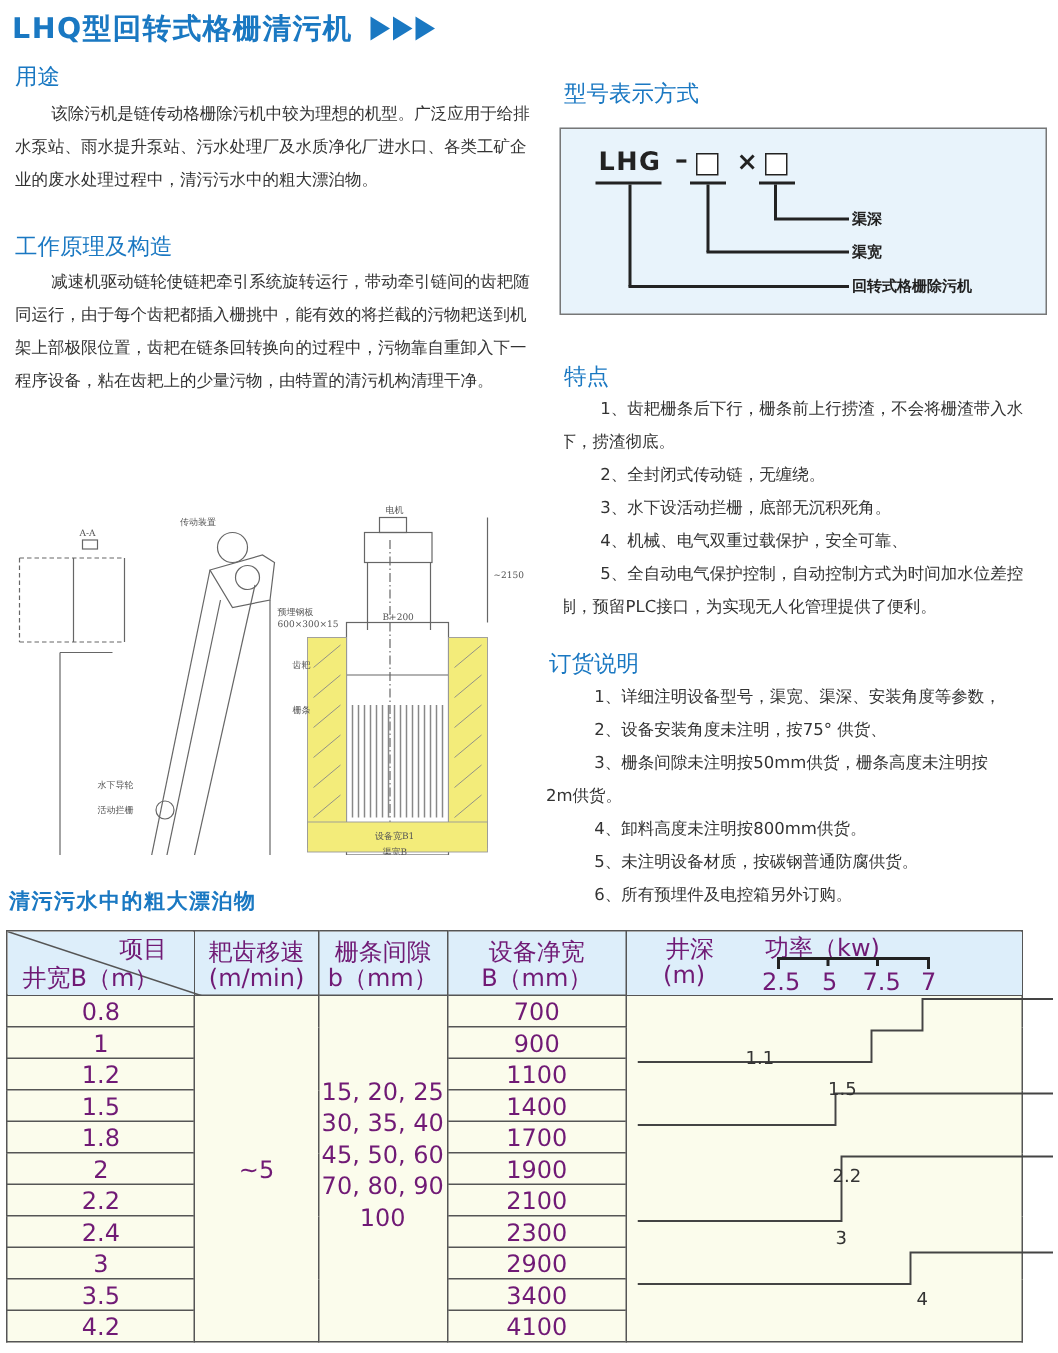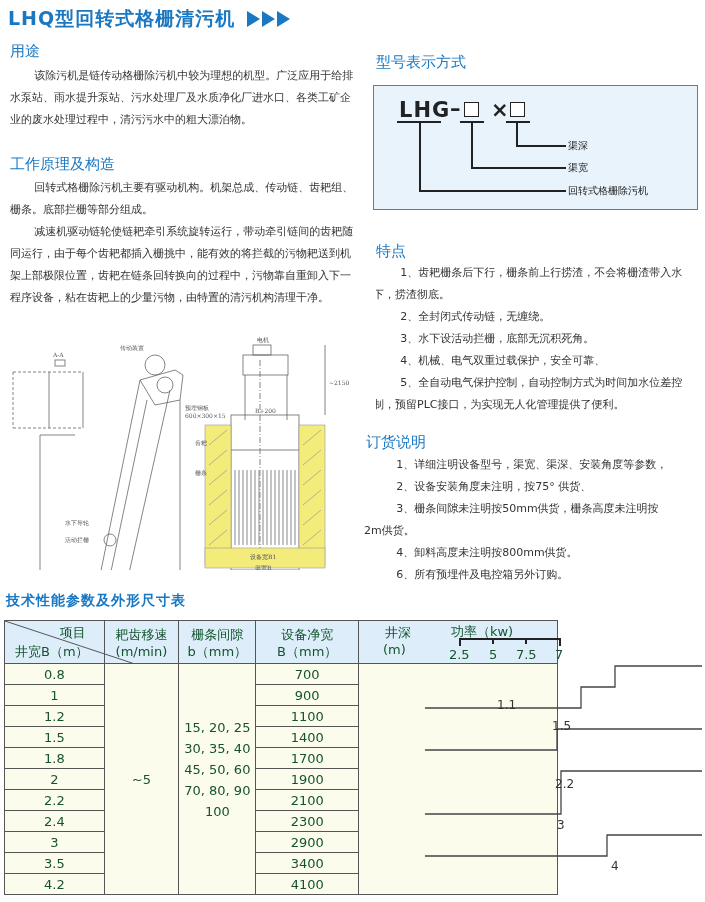--- a/index.html
+++ b/index.html
@@ -15,27 +15,27 @@
   .arrows { margin-left: 12px; display: flex; gap: 2px; }
   .arrow { width: 0; height: 0; border-top: 8px solid transparent; border-bottom: 8px solid transparent; border-left: 13px solid #1a78c2; }
   .h2 { font-size: 15px; color: #1a78c2; font-weight: normal; white-space: nowrap; }
   .para { font-size: 11px; line-height: 22px; color: #333; }
   .para p { text-indent: 2.2em; }
   .feat p { white-space: nowrap; }
   .model-box {
     left: 373px; top: 85px; width: 325px; height: 125px;
     background: #e8f3fb; border: 1px solid #777;
   }
-  .model-box .code { position: absolute; font-size: 21px; font-weight: bold; color: #222; letter-spacing: 1px; text-align: right; }
+  .model-box .code { position: absolute; font-size: 17px; font-weight: bold; color: #222; letter-spacing: 1px; text-align: right; }
   .model-box .sq { position: absolute; width: 15px; height: 15px; border: 1.5px solid #222; background: #fff; }
   .model-box .ln { position: absolute; background: #222; }
-  .model-box .lbl { position: absolute; font-size: 10px; font-weight: normal; color: #222; white-space: nowrap; }
+  .model-box .lbl { position: absolute; font-size: 10px; font-weight: bold; color: #222; white-space: nowrap; }
   table.spec {
-    position: absolute; left: 4px; top: 620px; width: 554px; border-collapse: collapse;
-    font-size: 13px; color: #14532d;
+    position: absolute; left: 4px; top: 620px; width: 678px; border-collapse: collapse;
+    font-size: 16px; color: #701a75;
   }
   table.spec td, table.spec th { border: 1px solid #555; text-align: center; }
   table.spec thead th { background: #ddeefa; font-weight: normal; height: 43px; line-height: 17px; vertical-align: middle; padding-top: 2px; }
   table.spec tbody td { background: #fbfcec; height: 21px; line-height: 19px; }
   .diag { position: relative; }
   .diag svg { position: absolute; left: 0; top: 0; }
   .step-layer { position: absolute; left: 425px; top: 664px; width: 277px; height: 233px; pointer-events: none; }
   .drawing { left: 5px; top: 330px; width: 360px; height: 240px; }
 </style>
 </head>
@@ -50,21 +50,20 @@
   </span>
 </div>
 
 <div class="abs h2" style="left:10px; top:42px;">用途</div>
 <div class="abs para" style="left:10px; top:65px; width:345px;">
   <p>该除污机是链传动格栅除污机中较为理想的机型。广泛应用于给排水泵站、雨水提升泵站、污水处理厂及水质净化厂进水口、各类工矿企业的废水处理过程中，清污污水中的粗大漂泊物。</p>
 </div>
 
 <div class="abs h2" style="left:10px; top:155px;">工作原理及构造</div>
 <div class="abs para" style="left:10px; top:177px; width:345px;">
-  <p>回转式格栅除污机主要有驱动机构。机架总成、传动链、齿耙组、栅条。底部拦栅等部分组成。</p>
   <p>减速机驱动链轮使链耙牵引系统旋转运行，带动牵引链间的齿耙随同运行，由于每个齿耙都插入栅挑中，能有效的将拦截的污物耙送到机架上部极限位置，齿耙在链条回转换向的过程中，污物靠自重卸入下一程序设备，粘在齿耙上的少量污物，由特置的清污机构清理干净。</p>
 </div>
 
 <div class="abs h2" style="left:376px; top:53px;">型号表示方式</div>
 <div class="abs model-box">
   <span class="code" style="left:25px; top:12px;">LHG</span>
   <span class="ln" style="left:23px; top:35px; width:44px; height:2px;"></span>
   <span class="code" style="left:76px; top:11px;">–</span>
   <span class="sq" style="left:90px; top:16px;"></span>
   <span class="ln" style="left:86px; top:35px; width:24px; height:2px;"></span>
@@ -94,20 +93,21 @@
   <p style="text-indent:0; margin-left:-3px;">制，预留PLC接口，为实现无人化管理提供了便利。</p>
 </div>
 
 <div class="abs h2" style="left:366px; top:433px;">订货说明</div>
 <div class="abs para feat" style="left:372px; top:454px; width:333px;">
   <p>1、详细注明设备型号，渠宽、渠深、安装角度等参数，</p>
   <p>2、设备安装角度未注明，按75° 供货、</p>
   <p>3、栅条间隙未注明按50mm供货，栅条高度未注明按</p>
   <p style="text-indent:0; margin-left:-8px;">2m供货。</p>
   <p>4、卸料高度未注明按800mm供货。</p>
+  <p>5、未注明设备材质，按碳钢普通防腐供货。</p>
   <p>6、所有预埋件及电控箱另外订购。</p>
 </div>
 
 <div class="abs drawing">
   <svg width="360" height="240" viewBox="0 0 360 240">
     <g stroke="#666" stroke-width="0.8" fill="none">
 
       <rect x="50" y="30" width="10" height="6"></rect>
       <line x1="8" y1="42" x2="78" y2="42" stroke-dasharray="3,2"></line>
       <line x1="8" y1="42" x2="8" y2="98" stroke-dasharray="3,2"></line>
@@ -190,21 +190,21 @@
       <text x="250" y="83">B+200</text>
       <text x="190" y="115">齿耙</text>
       <text x="190" y="145">栅条</text>
       <text x="245" y="229">设备宽B1</text>
       <text x="250" y="240">渠宽B</text>
       <text x="324" y="55">~2150</text>
     </g>
   </svg>
 </div>
 
-<div class="abs h2" style="left:6px; top:592px; font-weight:bold; font-size:14px; letter-spacing:1px;">技术性能参数及外形尺寸表</div>
+<div class="abs h2" style="left:6px; top:592px; font-weight:bold; font-size:14px; letter-spacing:1px;">清污污水中的粗大漂泊物</div>
 
 <table class="spec">
   <colgroup>
     <col style="width:130px">
       <col style="width:83px">
       <col style="width:87px">
       <col style="width:122px">
       <col style="width:276px">
   </colgroup>
   <thead>

